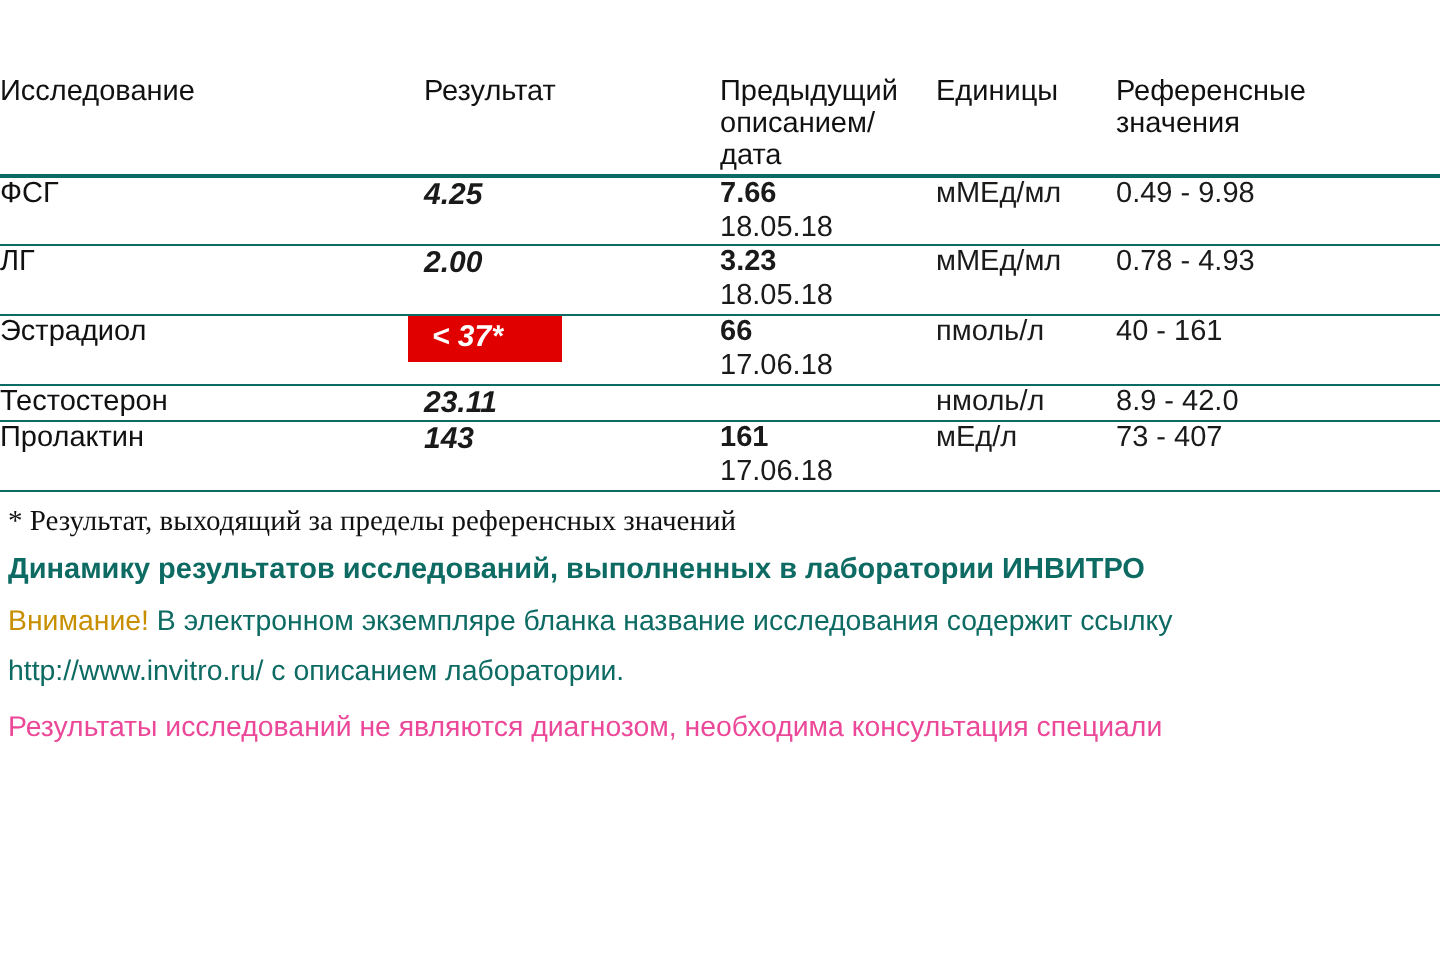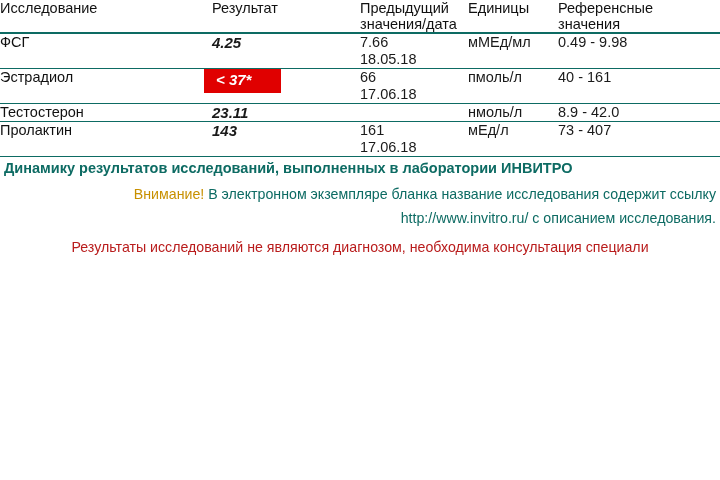--- a/index.html
+++ b/index.html
@@ -17,20 +17,21 @@
   .sheet {
     position: relative;
     width: 720px;
     height: 480px;
     background: #ffffff;
   }
   table.results {
     width: 100%;
     border-collapse: collapse;
     table-layout: fixed;
+    margin-top: 38px;
   }
   table.results th,
   table.results td {
     text-align: left;
     vertical-align: top;
     padding: 0;
   }
   thead th {
     font-weight: normal;
     font-size: 14.5px;
@@ -71,20 +72,21 @@
     color: #ffffff;
     font-weight: bold;
     font-size: 15px;
     padding: 3px 30px 4px 12px;
     line-height: 1.1;
     margin-left: -8px;
     text-align: right;
   }
   td.prev .val {
     display: block;
+    font-weight: bold;
   }
   td.prev .date {
     display: block;
   }
   .tall td {
     padding-bottom: 20px;
   }
   .footnote {
     font-family: "Liberation Serif", serif;
     font-size: 14.5px;
@@ -102,36 +104,34 @@
     line-height: 1.25;
     white-space: nowrap;
     padding-bottom: 2px;
   }
   .attention {
     color: #0d6b63;
     font-size: 14.2px;
     line-height: 1.3;
     white-space: nowrap;
     padding-top: 6px;
-    text-align: right;
   }
   .attention .warn {
     color: #c89000;
   }
   .attention a {
     color: #0d6b63;
     text-decoration: none;
   }
   .disclaimer {
-    color: #b91c1c;
+    color: #ec4899;
     font-size: 14.2px;
     line-height: 1.3;
     white-space: nowrap;
     padding-top: 10px;
-    text-align: center;
   }
 </style>
 </head>
 <body>
 
 <div class="sheet">
 
   <table class="results">
     <colgroup>
       <col class="col-name">
@@ -139,21 +139,21 @@
       <col class="col-prev">
       <col class="col-units">
       <col class="col-ref">
     </colgroup>
     <thead>
       <tr>
         <th>Исследование</th>
         <th>Результат</th>
         <th>
           <span>Предыдущий</span><br>
-          <span>значения/дата</span>
+          <span>описанием/дата</span>
         </th>
         <th>Единицы</th>
         <th>
           <span>Референсные</span><br>
           <span>значения</span>
         </th>
       </tr>
     </thead>
     <tbody>
 
@@ -161,20 +161,30 @@
         <td class="name">ФСГ</td>
         <td class="result">4.25</td>
         <td class="prev">
           <span class="val">7.66</span>
           <span class="date">18.05.18</span>
         </td>
         <td class="units">мМЕд/мл</td>
         <td class="ref">0.49 - 9.98</td>
       </tr>
 
+      <tr>
+        <td class="name">ЛГ</td>
+        <td class="result">2.00</td>
+        <td class="prev">
+          <span class="val">3.23</span>
+          <span class="date">18.05.18</span>
+        </td>
+        <td class="units">мМЕд/мл</td>
+        <td class="ref">0.78 - 4.93</td>
+      </tr>
 
       <tr>
         <td class="name">Эстрадиол</td>
         <td class="result">
           <span class="flag">&lt; 37*</span>
         </td>
         <td class="prev">
           <span class="val">66</span>
           <span class="date">17.06.18</span>
         </td>
@@ -200,27 +210,28 @@
           <span class="val">161</span>
           <span class="date">17.06.18</span>
         </td>
         <td class="units">мЕд/л</td>
         <td class="ref">73 - 407</td>
       </tr>
 
     </tbody>
   </table>
 
+  <div class="footnote">* Результат, выходящий за пределы референсных значений</div>
 
   <div class="notice-block">
     <div class="dynamics">Динамику результатов исследований, выполненных в лаборатории ИНВИТРО</div>
 
     <div class="attention">
       <span class="warn">Внимание!</span><span> В электронном экземпляре бланка название исследования содержит ссылку</span>
     </div>
     <div class="attention">
-      <a href="#">http://www.invitro.ru/</a><span> с описанием исследования.</span>
+      <a href="#">http://www.invitro.ru/</a><span> с описанием лаборатории.</span>
     </div>
 
     <div class="disclaimer">Результаты исследований не являются диагнозом, необходима консультация специали</div>
   </div>
 
 </div>
 
 </body></html>

